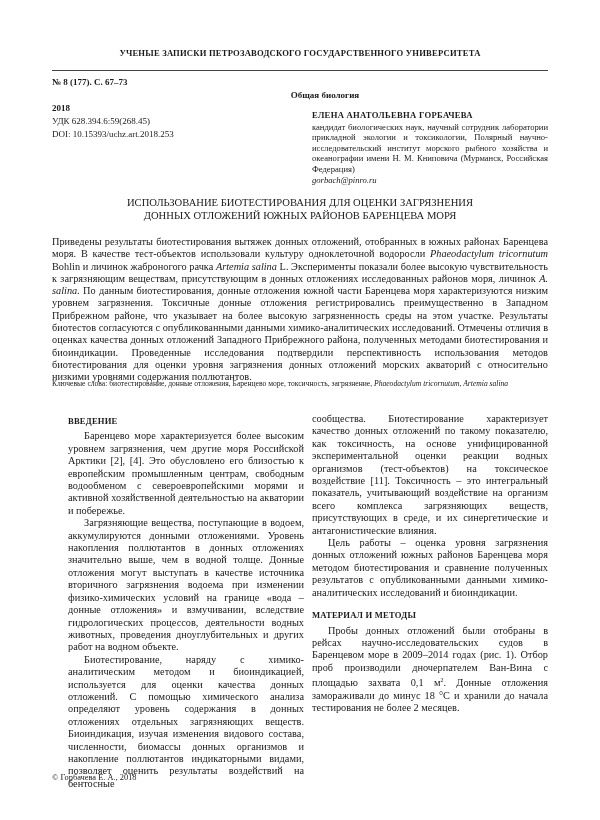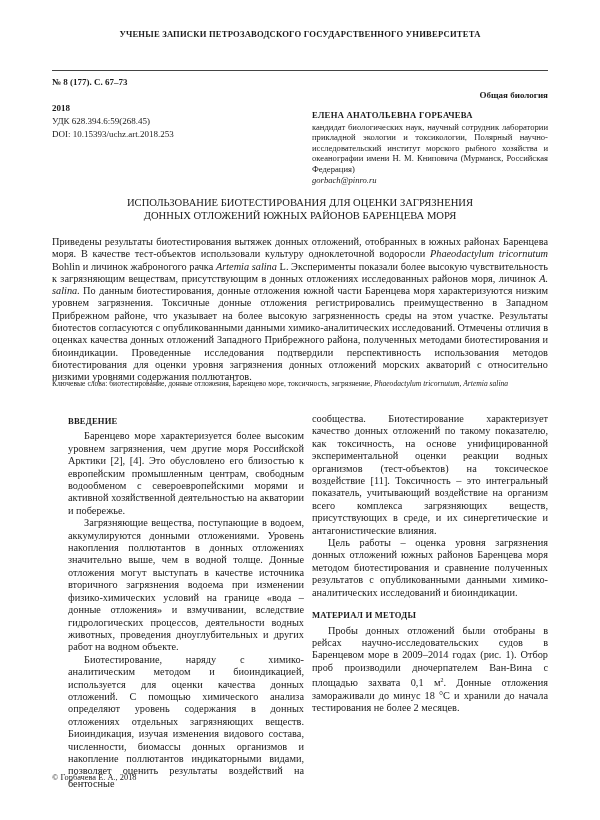--- a/index.html
+++ b/index.html
@@ -1,32 +1,32 @@
 <!DOCTYPE html>
 <html><head>
 <meta charset="utf-8">
 <style>
   html, body { margin: 0; padding: 0; background: #ffffff; }
   body {
     width: 600px; height: 820px; position: relative; overflow: hidden;
     font-family: "Liberation Serif", "DejaVu Serif", serif; color: #1a1a1a;
   }
   .journal-title {
-    position: absolute; top: 29px; left: 0; width: 600px; text-align: center;
+    position: absolute; top: 48px; left: 0; width: 600px; text-align: center;
     font-weight: bold; font-size: 8.6px; letter-spacing: 0.2px;
   }
   .rule {
     position: absolute; top: 70px; left: 52px; width: 496px; height: 1px; background: #444;
   }
   .meta {
     position: absolute; top: 76px; left: 52px; width: 496px; font-size: 9px; line-height: 13px;
   }
   .meta-row { display: flex; justify-content: space-between; flex-direction: column; }
   .meta-row .issue { font-weight: bold; width: 160px; }
-  .meta-row .section { font-weight: bold; flex: 1; text-align: right; padding-left: 50px; }
+  .meta-row .section { font-weight: bold; flex: 1; text-align: center; padding-left: 50px; }
   .meta-row .year { font-weight: bold; }
   .author-block {
     position: absolute; top: 110px; left: 312px; width: 236px;
     font-size: 8.6px; line-height: 10.6px; text-align: justify;
   }
   .author-name { text-align: left; font-weight: bold; letter-spacing: 0.3px; margin-bottom: 1px; }
   .author-email { font-style: italic; }
   .article-title {
     position: absolute; top: 196px; left: 40px; width: 520px; text-align: center;
     font-weight: normal; font-size: 10.6px; line-height: 13px;

